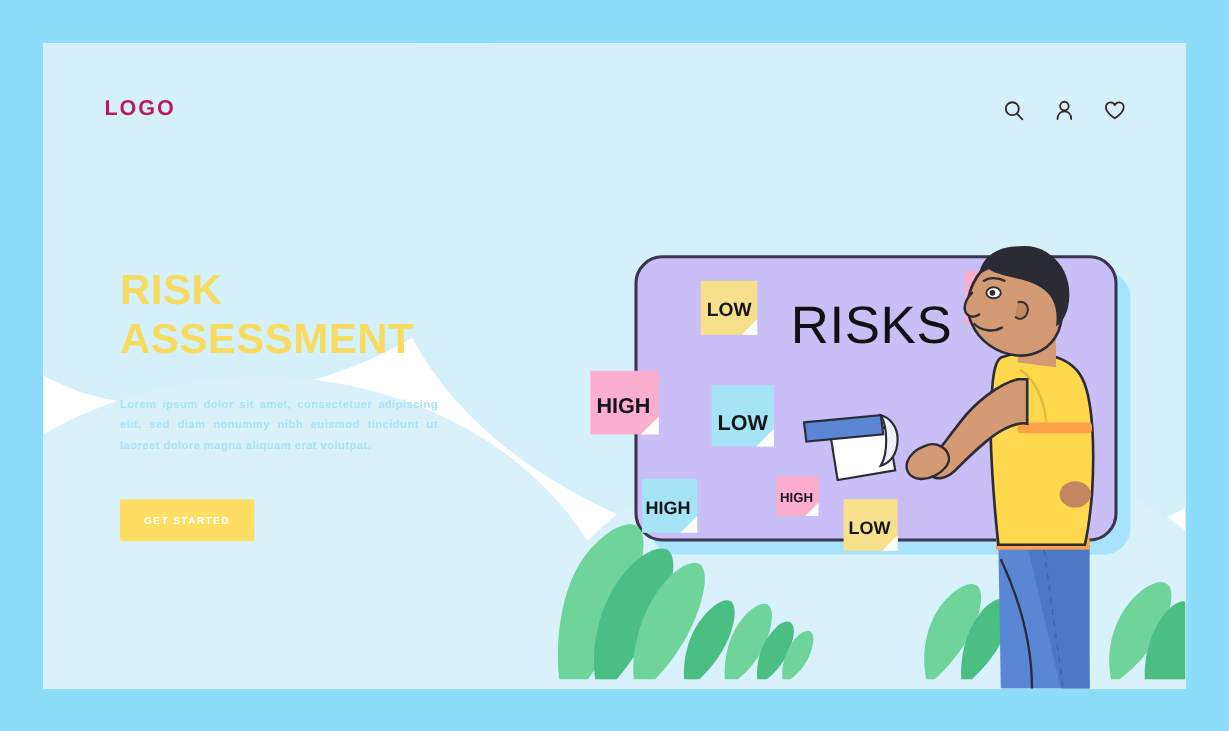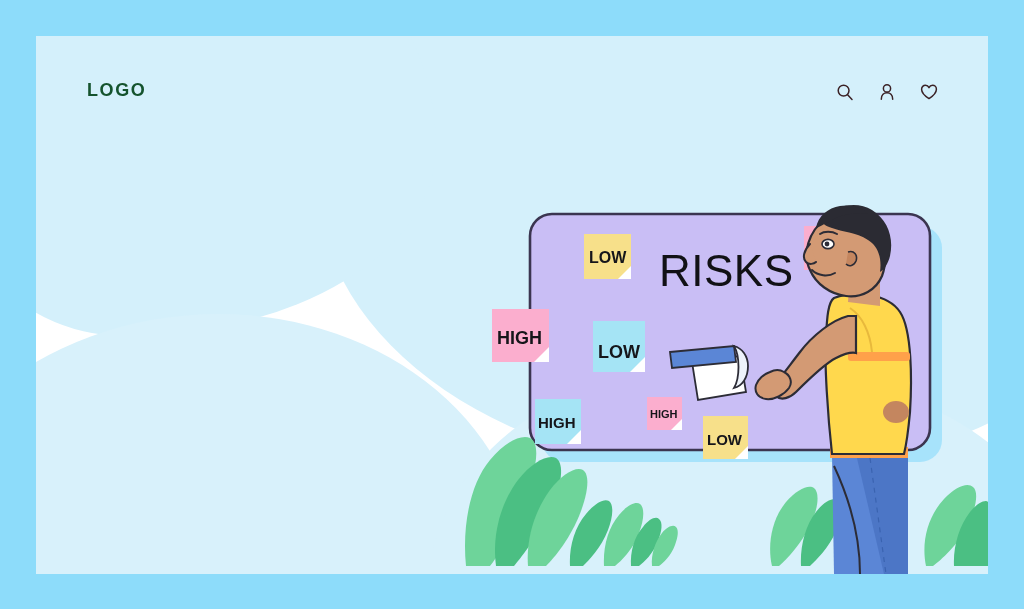--- a/index.html
+++ b/index.html
@@ -60,21 +60,21 @@
     display: flex;
     align-items: center;
     z-index: 20;
   }
   .logo {
     position: absolute;
     left: 51px; top: 44px;
     font-size: 18px;
     font-weight: bold;
     letter-spacing: 1.6px;
-    color: #14532d;
+    color: #be185d;
   }
   .nav {
     position: absolute;
     left: 296px; top: 44px;
     display: flex;
     align-items: baseline;
     gap: 20px;
   }
   .nav-item {
     font-size: 15.5px;
@@ -180,20 +180,28 @@
           </svg>
         </span>
         <span class="icon-btn">
           <svg width="20" height="20" viewBox="0 0 20 20" fill="none" stroke="#3b2226" stroke-width="1.5">
             <path d="M10 16.6 C10 16.6 2.6 12 2.6 7.3 C2.6 4.9 4.4 3.3 6.4 3.3 C8 3.3 9.4 4.3 10 5.6 C10.6 4.3 12 3.3 13.6 3.3 C15.6 3.3 17.4 4.9 17.4 7.3 C17.4 12 10 16.6 10 16.6 Z" stroke-linejoin="round"></path>
           </svg>
         </span>
       </div>
     </div>
 
+    <div class="copy">
+      <h1 class="headline">
+        <span class="line">RISK</span>
+        <span class="line">ASSESSMENT</span>
+      </h1>
+      <p class="subcopy">Lorem ipsum dolor sit amet, consectetuer adipiscing elit, sed diam nonummy nibh euismod tincidunt ut laoreet dolore magna aliquam erat volutpat.</p>
+      <button class="cta">GET STARTED</button>
+    </div>
 
     <div class="illustration">
       <svg width="532" height="408" viewBox="0 0 532 408" xmlns="http://www.w3.org/2000/svg">
         <defs>
           <clipPath id="boardClip">
             <rect x="74" y="48" width="400" height="236" rx="22" ry="22"></rect>
           </clipPath>
         </defs>
 
         <rect x="86" y="60" width="400" height="236" rx="22" ry="22" fill="#a7e3fb"></rect>

